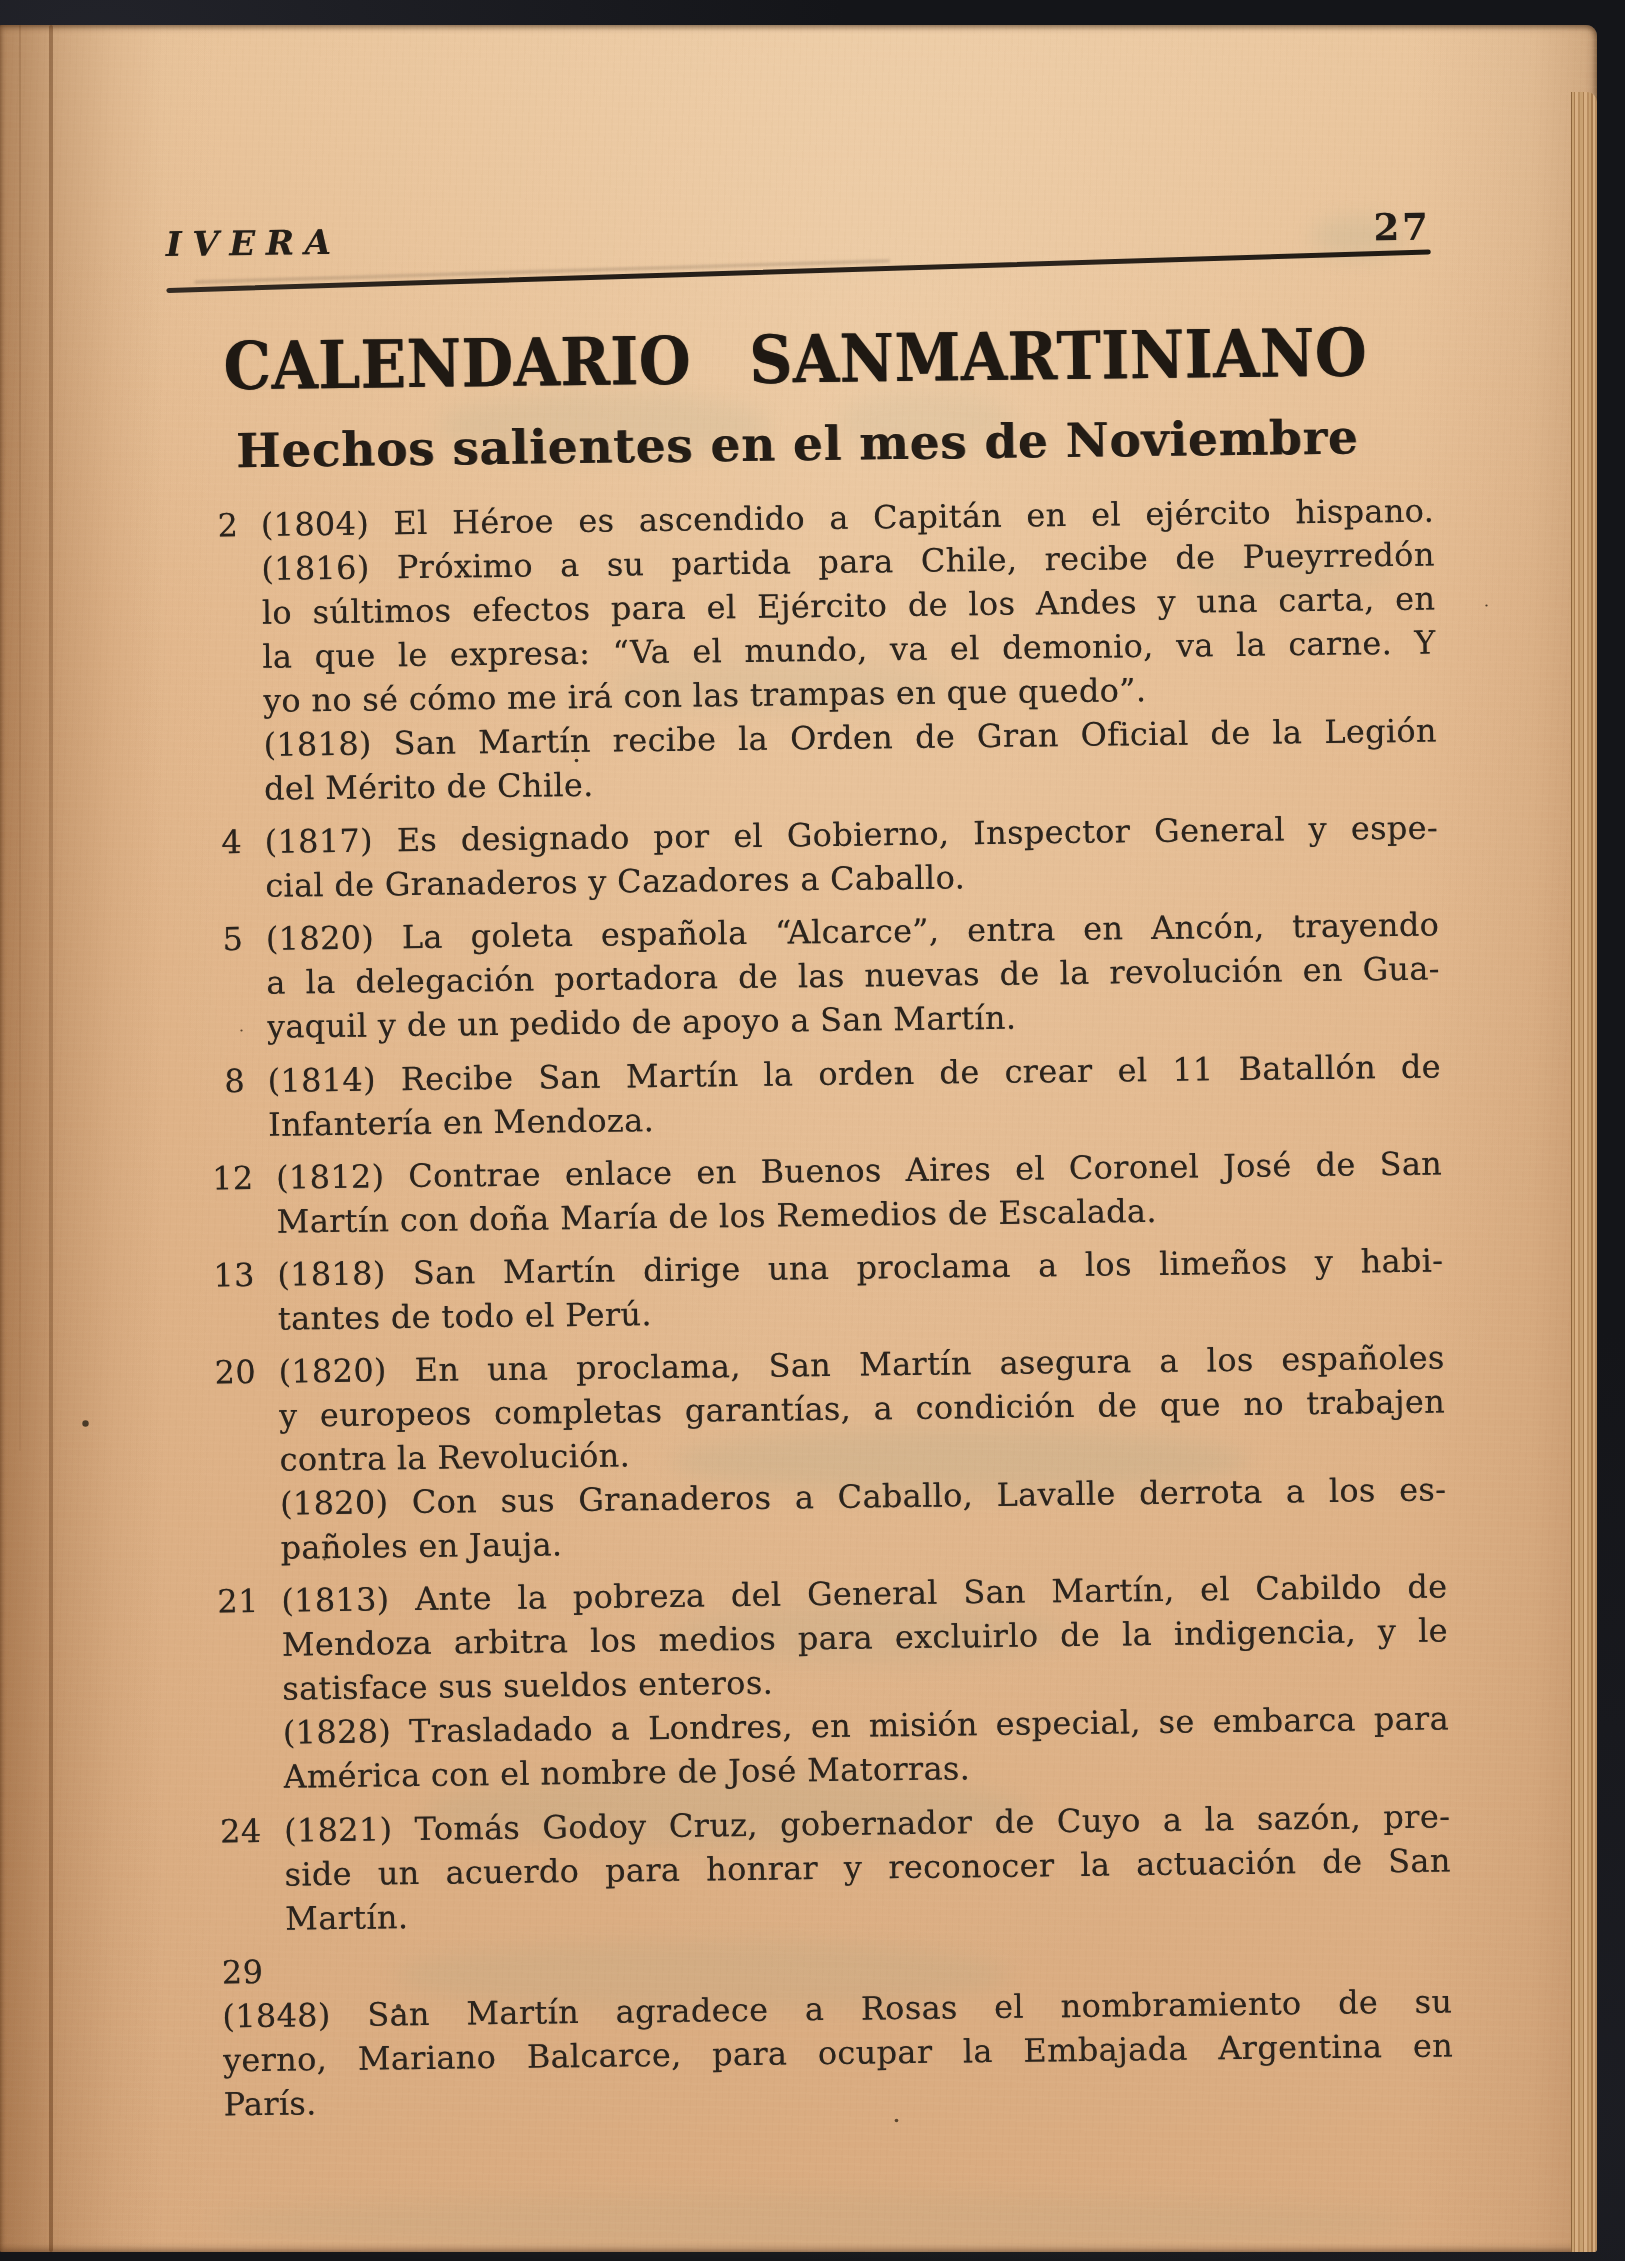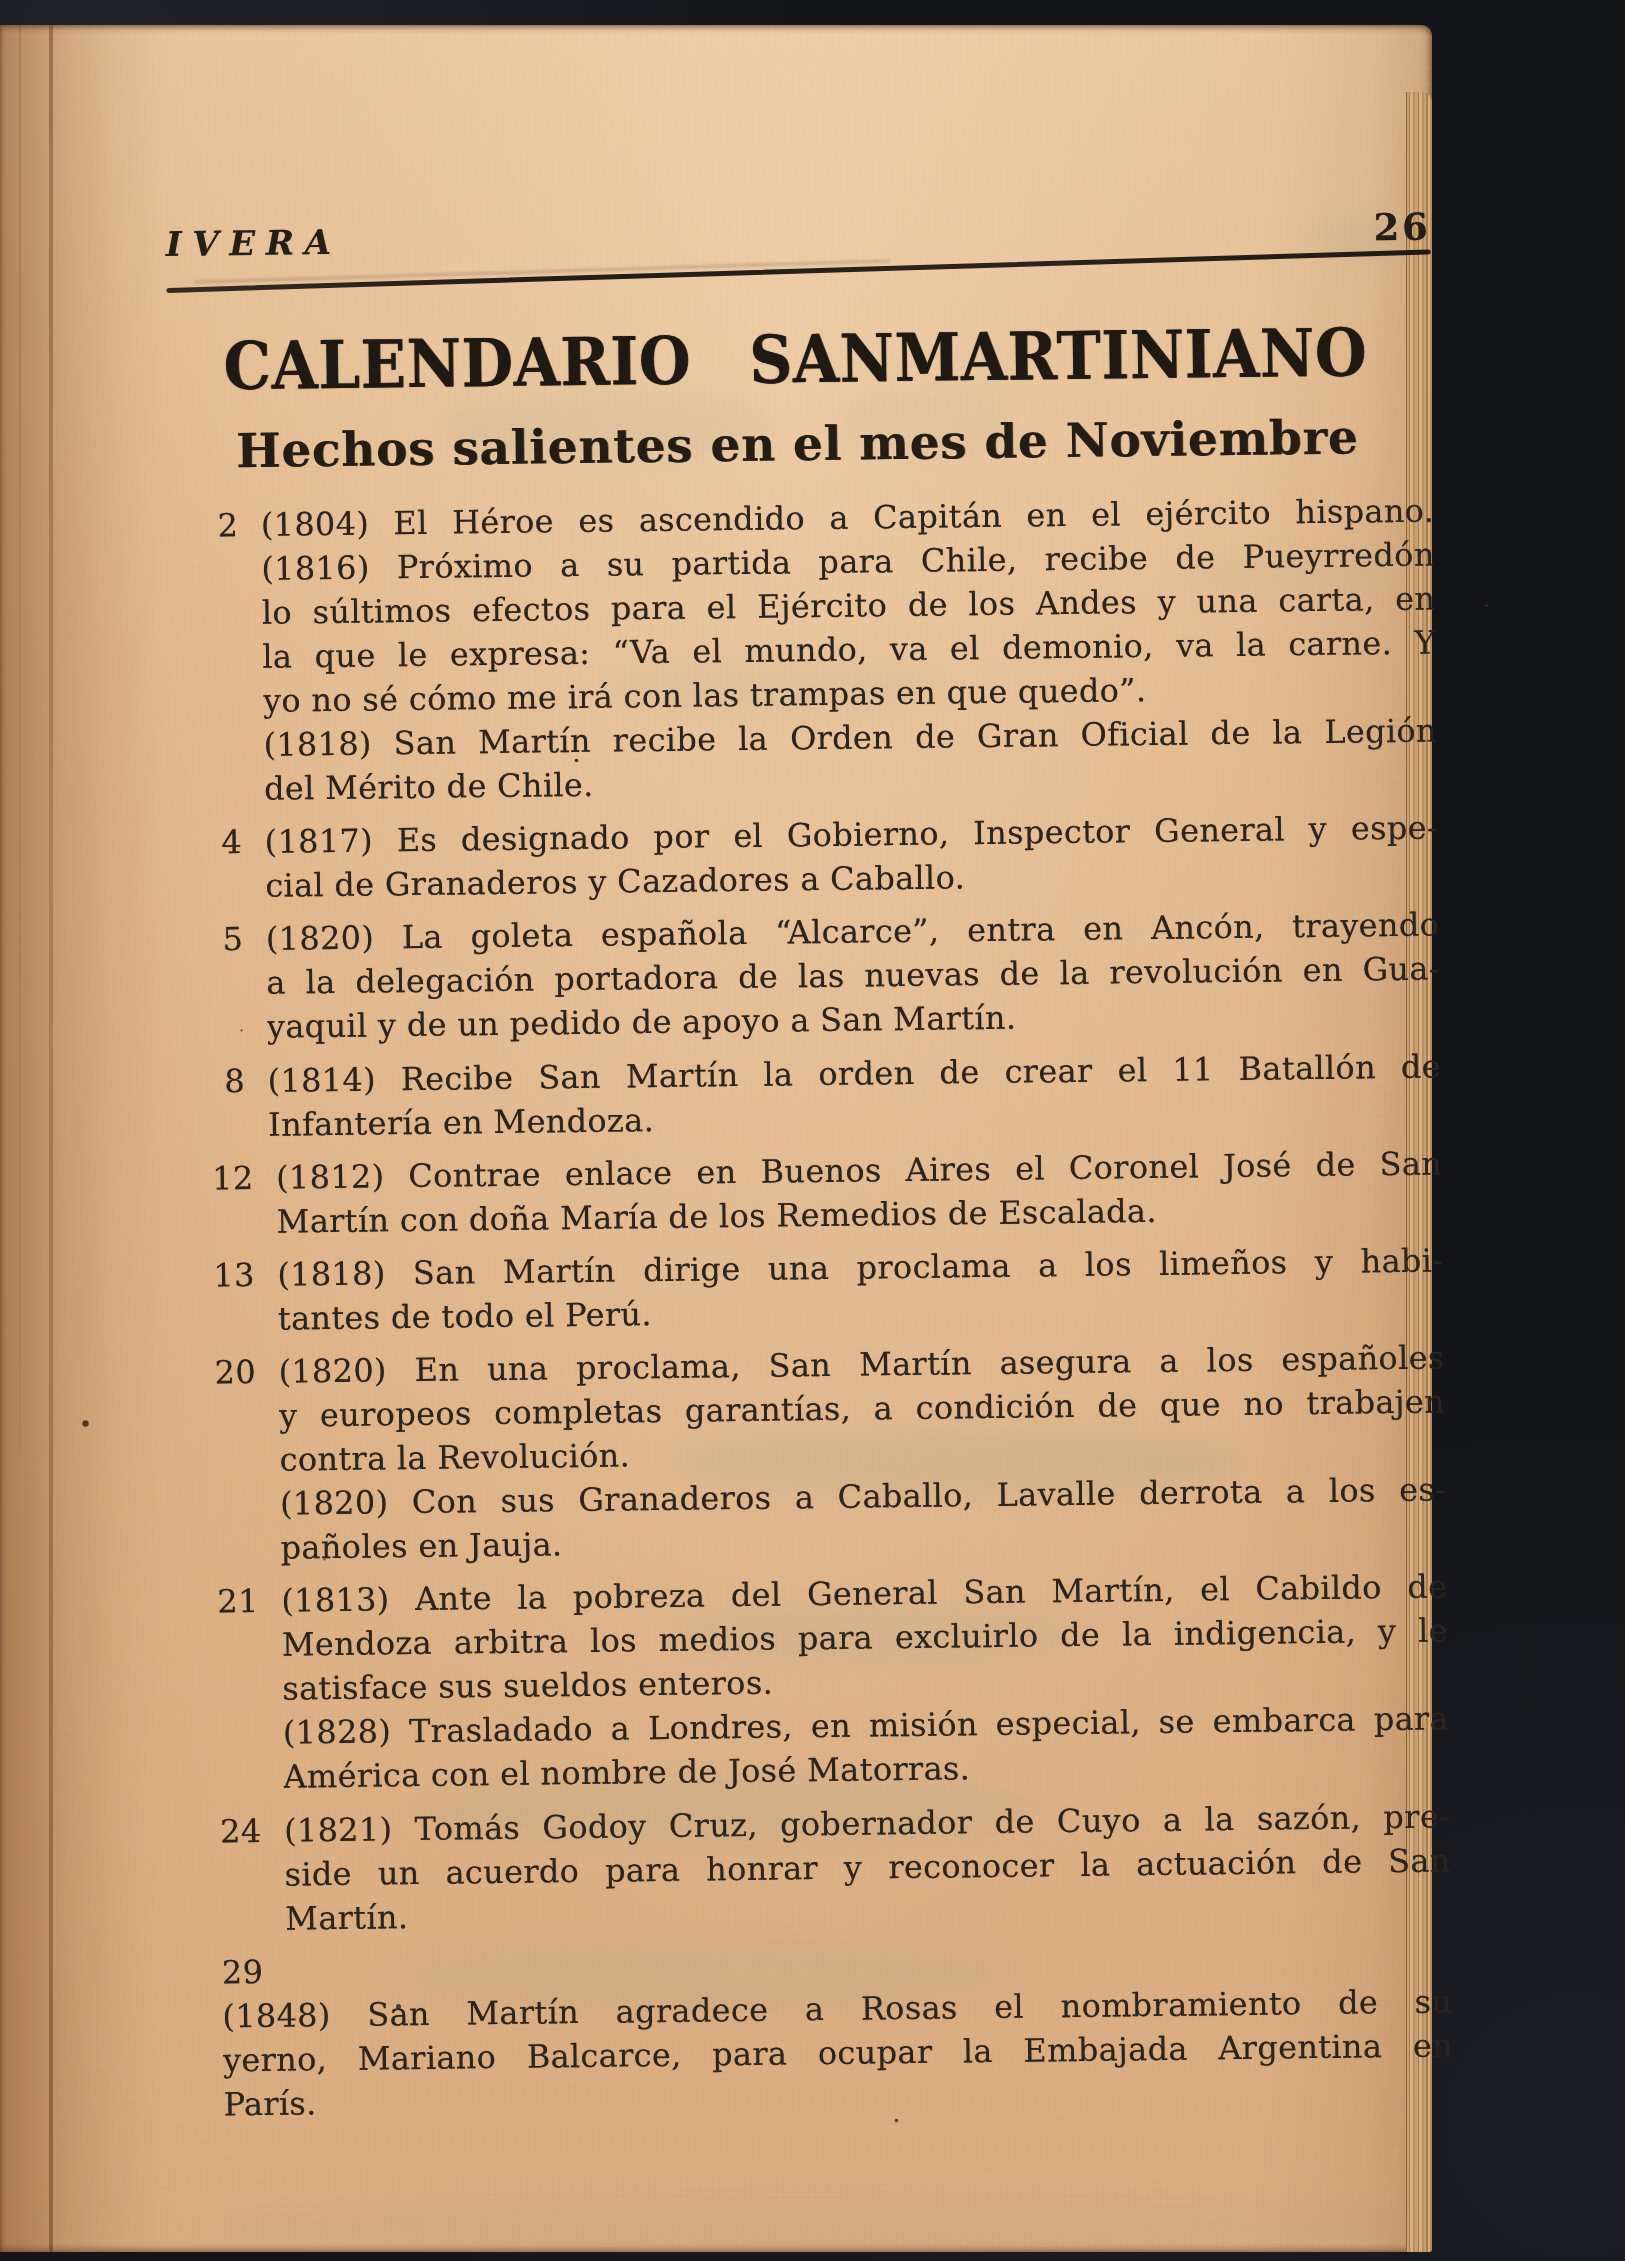--- a/index.html
+++ b/index.html
@@ -1,21 +1,21 @@
 <!DOCTYPE html>
 <html style="font-size:11.3px"><head>
 <meta charset="utf-8">
 <style>
   html,body{margin:0;padding:0;width:1625px;height:2261px;overflow:hidden;background:#15161a;
     font-family:"DejaVu Serif","Liberation Serif",serif;}
   .stage{position:absolute;inset:0;background:
     radial-gradient(circle at 6% 3%, #22232a 0, rgba(21,22,26,0) 28%),
     radial-gradient(circle at 97% 94%, #1c1d23 0, rgba(21,22,26,0) 30%),
     #141519;}
-  .paper{position:absolute;left:0;top:25.4px;width:1432px;height:2227px;
+  .paper{position:absolute;left:0;top:25.4px;width:1597px;height:2227px;
     background:
       radial-gradient(ellipse at 55% 16%, rgba(255,240,214,.28), rgba(255,240,214,0) 62%),
       linear-gradient(90deg, rgba(118,66,26,.26) 0px, rgba(118,66,26,.10) 57px, rgba(118,66,26,.02) 113px, rgba(118,66,26,0) 226px),
       linear-gradient(270deg, rgba(110,60,22,.22) 0px, rgba(110,60,22,.08) 64px, rgba(110,60,22,0) 184px),
       linear-gradient(180deg,#e8c39a 0%,#e2b78c 28%,#deb287 62%,#d9ab80 100%);
     border-radius:1.4px 11.3px 5.7px 1.4px;
     box-shadow: inset 0 2.8px 5.7px rgba(45,22,5,.38), inset 0 -2.8px 6.4px rgba(45,22,5,.32), inset -3.5px 0 8.5px rgba(45,22,5,.22);}
   .paper::before{content:"";position:absolute;inset:0;pointer-events:none;opacity:.5;
     background:
       repeating-linear-gradient(92deg, rgba(140,90,50,.045) 0 1.4px, rgba(0,0,0,0) 1.4px 6.4px),
@@ -95,21 +95,21 @@
     <div class="smudge s6"></div>
     <div class="smudge s7"></div>
     <div class="smudge s8"></div>
     <div class="smudge s9"></div>
     <div class="smudge s10"></div>
     <div class="speck"></div>
 
     <div class="content">
       <div class="running-head">
         <span class="rh-left">IVERA</span>
-        <span class="rh-page">26</span>
+        <span class="rh-page">27</span>
       </div>
       <div class="header-rule"></div>
       <h1 class="title">CALENDARIO SANMARTINIANO</h1>
       <h2 class="subtitle">Hechos salientes en el mes de Noviembre</h2>
       <div class="entries">
           <div class="entry">
             <span class="day">2</span>
             <div class="etext">
               <div class="block">
                 <div class="line">(1804) El Héroe es ascendido a Capitán en el ejército hispano.</div>

